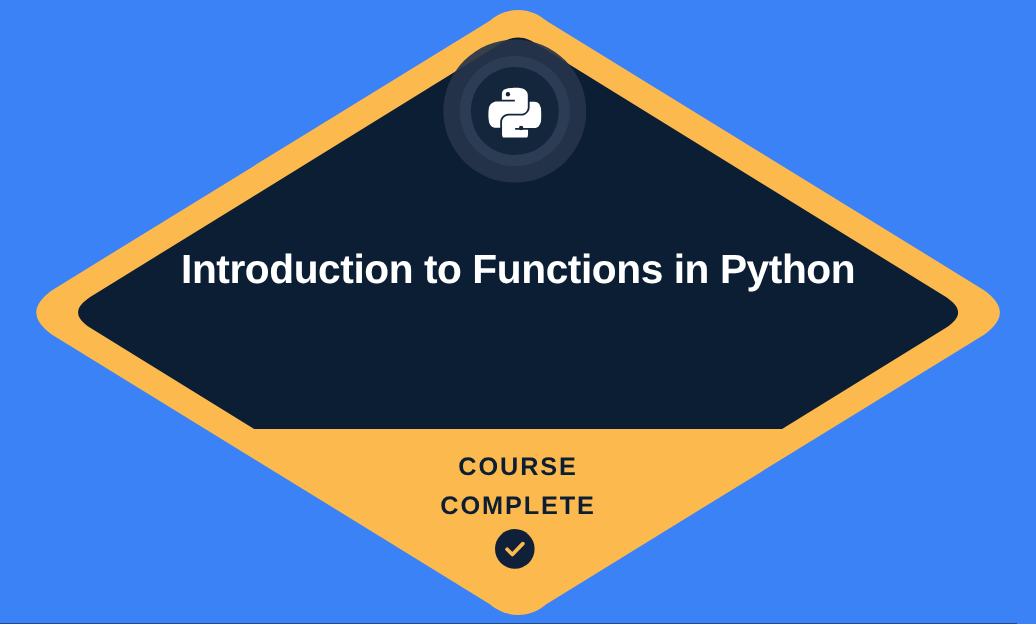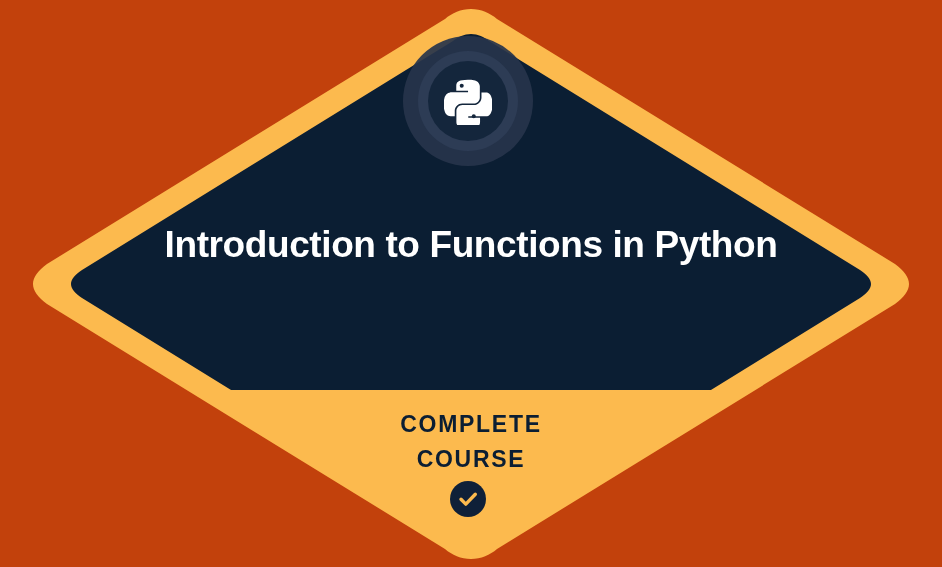--- a/index.html
+++ b/index.html
@@ -10,21 +10,21 @@
   }
   body {
     font-family: "Liberation Sans", sans-serif;
     -webkit-font-smoothing: antialiased;
   }
 
   #badge-canvas {
     position: relative;
     width: 942px;
     height: 567px;
-    background: #c2410c;
+    background: #3b82f6;
     overflow: hidden;
   }
 
   
   .diamond-wrap {
     position: absolute;
     left: 0;
     top: 0;
     width: 942px;
     height: 567px;
@@ -193,22 +193,22 @@
         <path fill="#ffffff" d="M54.5 6.2c-4.6 0-9 .4-12.9 1.1-11.4 2-13.5 6.2-13.5 14v10.3h27V35H17.9c-7.9 0-14.8 4.7-17 13.7-2.5 10.3-2.6 16.7 0 27.5 1.9 8 6.5 13.7 14.4 13.7h9.3V77.5c0-9 7.8-16.9 17-16.9h26.9c7.6 0 13.6-6.2 13.6-13.8V21.3c0-7.4-6.2-12.9-13.6-14.1-4.7-.8-9.5-1.1-14-1z"></path>
         <circle fill="#14263c" cx="40.6" cy="19.8" r="4.6"></circle>
         <path fill="#ffffff" d="M86.9 35v11.9c0 9.4-8 17.3-17 17.3H43c-7.4 0-13.6 6.4-13.6 13.8v25.9c0 7.4 6.4 11.7 13.6 13.8 8.6 2.5 16.9 3 27 0 6.9-2 13.6-6 13.6-13.8V93.6h-27v-3.4h40.4c7.9 0 10.8-5.5 13.6-13.7 2.8-8.5 2.7-16.6 0-27.5-2-7.9-5.7-13.7-13.6-13.7h-10.1z" transform="translate(-1,0)"></path>
         <circle fill="#14263c" cx="68.2" cy="90.2" r="4.6"></circle>
       </svg>
     </div>
 
     <h1 class="badge-title">Introduction to Functions in Python</h1>
 
     <div class="status-block">
+      <span class="status-line">COURSE</span>
       <span class="status-line">COMPLETE</span>
-      <span class="status-line">COURSE</span>
     </div>
 
     <div class="check-badge">
       <div class="check-circle"></div>
       <svg class="check-mark" viewBox="0 0 36 36" xmlns="http://www.w3.org/2000/svg">
         <path d="M11 18.3 L15.8 23.1 L25.3 13.2" fill="none" stroke="#fcba4e" stroke-width="3.4" stroke-linecap="round" stroke-linejoin="round"></path>
       </svg>
     </div>
 
   </div>

